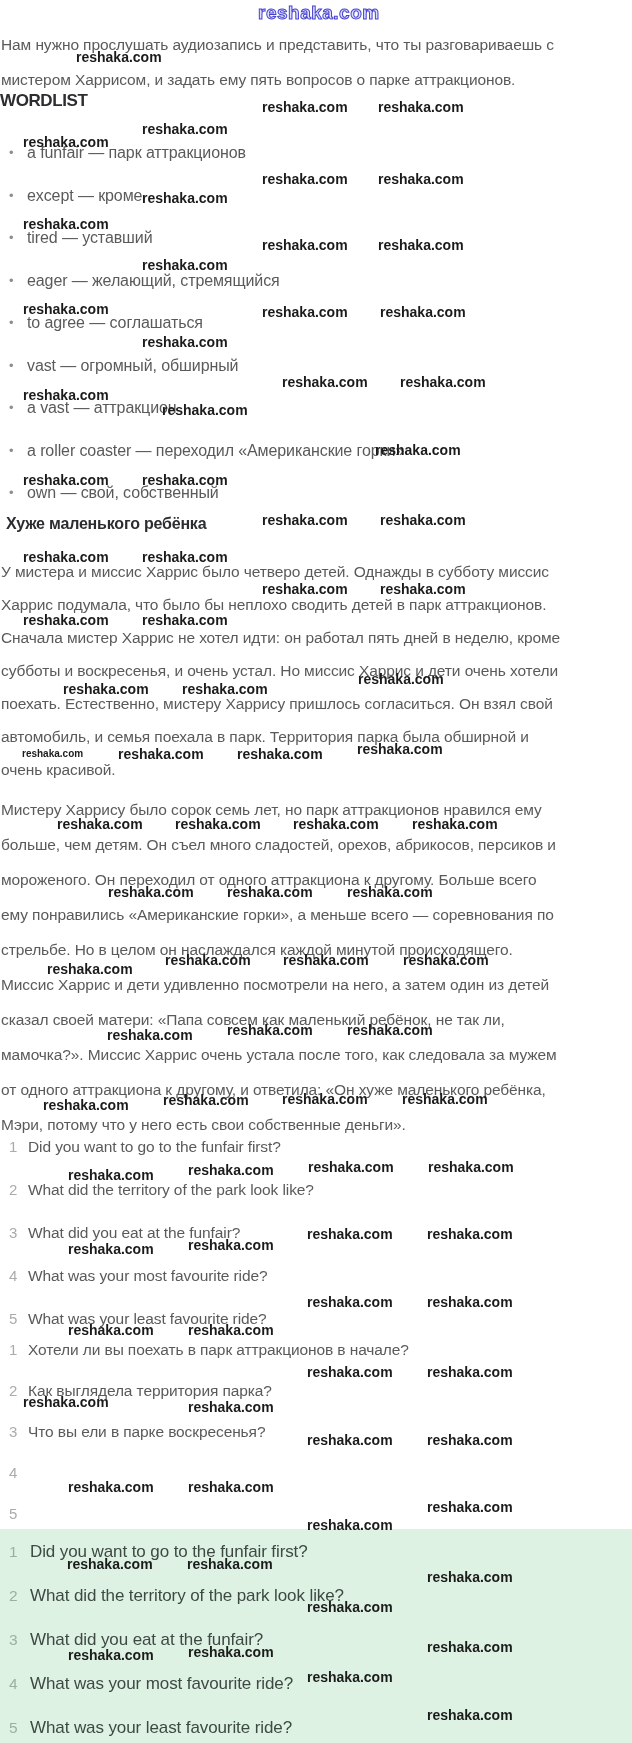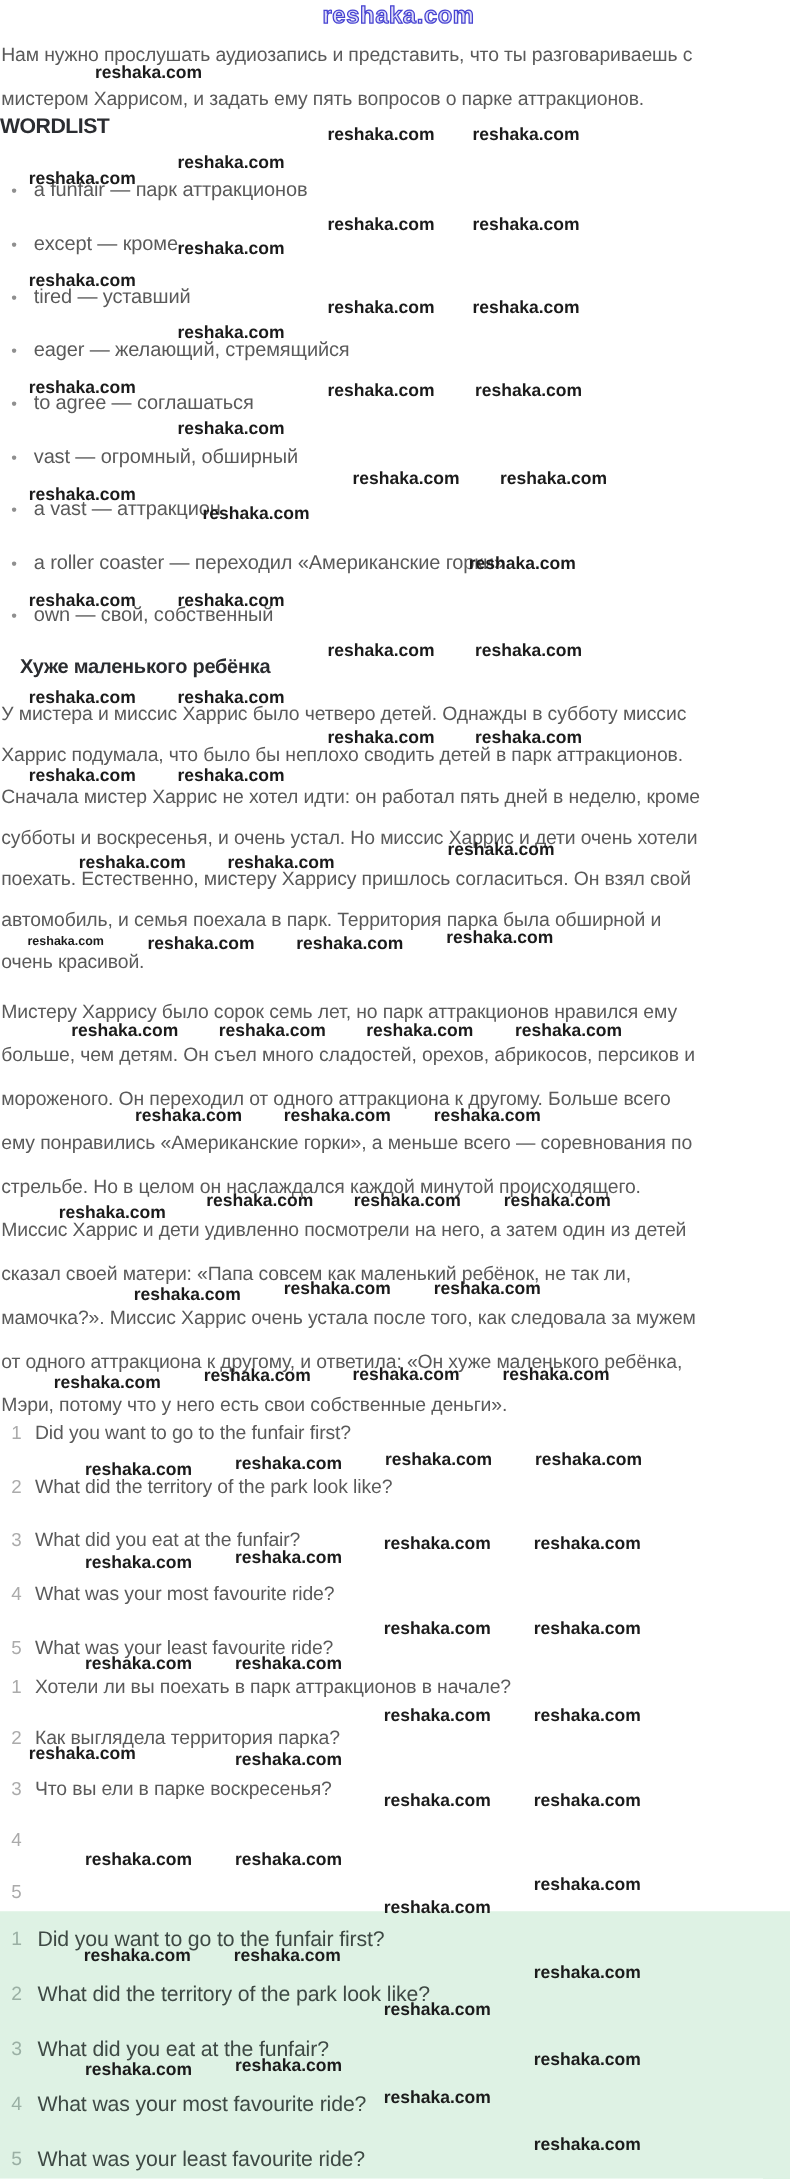--- a/index.html
+++ b/index.html
@@ -20,21 +20,21 @@
   
   .wl-title{position:absolute;left:0;top:91px;margin:0;font-size:17px;
             font-weight:bold;color:#2b2d31;letter-spacing:-0.4px;}
   .wordlist{position:absolute;left:0;top:145px;margin:0;padding:0;list-style:none;}
   .wordlist li{height:42.5px;display:flex;align-items:flex-start;}
   .wordlist .dot{width:18px;padding-left:9px;color:#8f8f8f;font-size:13px;
                  line-height:16px;}
   .wordlist .wtxt{font-size:16px;line-height:16px;white-space:pre;
                   letter-spacing:-0.1px;}
   
-  .story-title{position:absolute;left:0;top:509px;margin:16px;font-size:16px;
+  .story-title{position:absolute;left:0;top:509px;margin:6px;font-size:16px;
                font-weight:bold;color:#2b2d31;letter-spacing:-0.2px;}
   .para{position:absolute;left:1px;margin:0;font-size:15.5px;white-space:pre;
         letter-spacing:-0.1px;}
   .p1{top:555px;line-height:33px;}
   .p2{top:792px;line-height:35px;}
   .p3{top:967px;line-height:35px;}
   
   .qlist{position:absolute;left:0;margin:0;padding:0;list-style:none;}
   .qlist li{display:flex;align-items:flex-start;}
   .q-en{top:1138px;}

